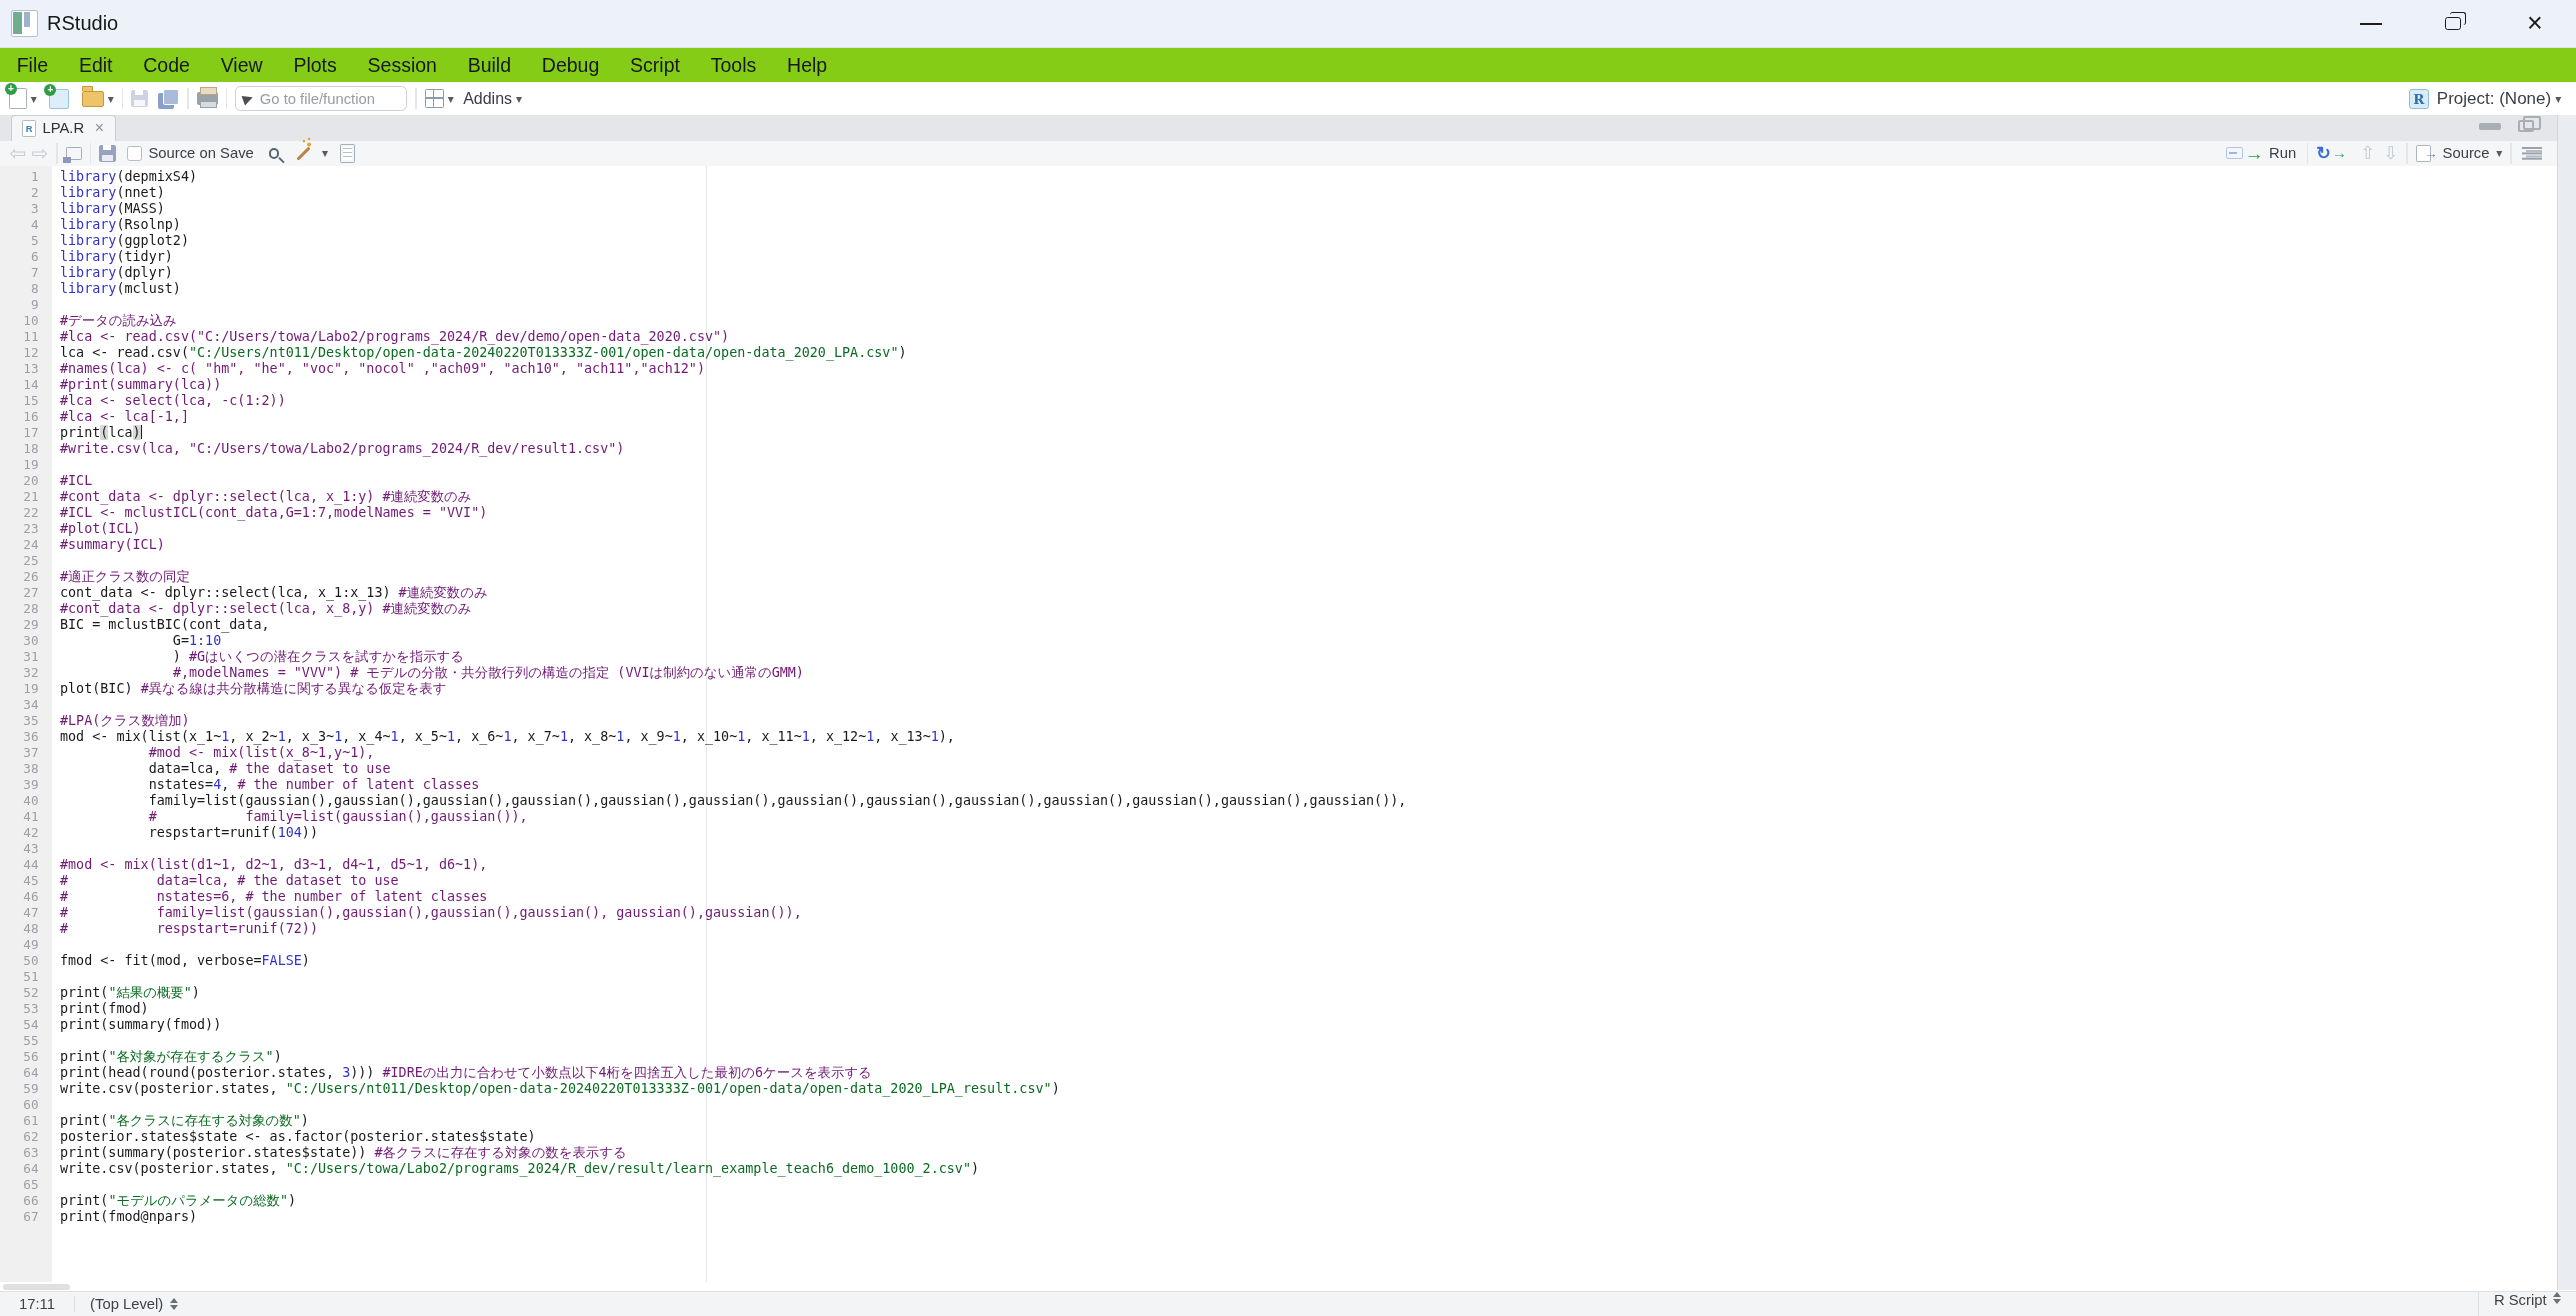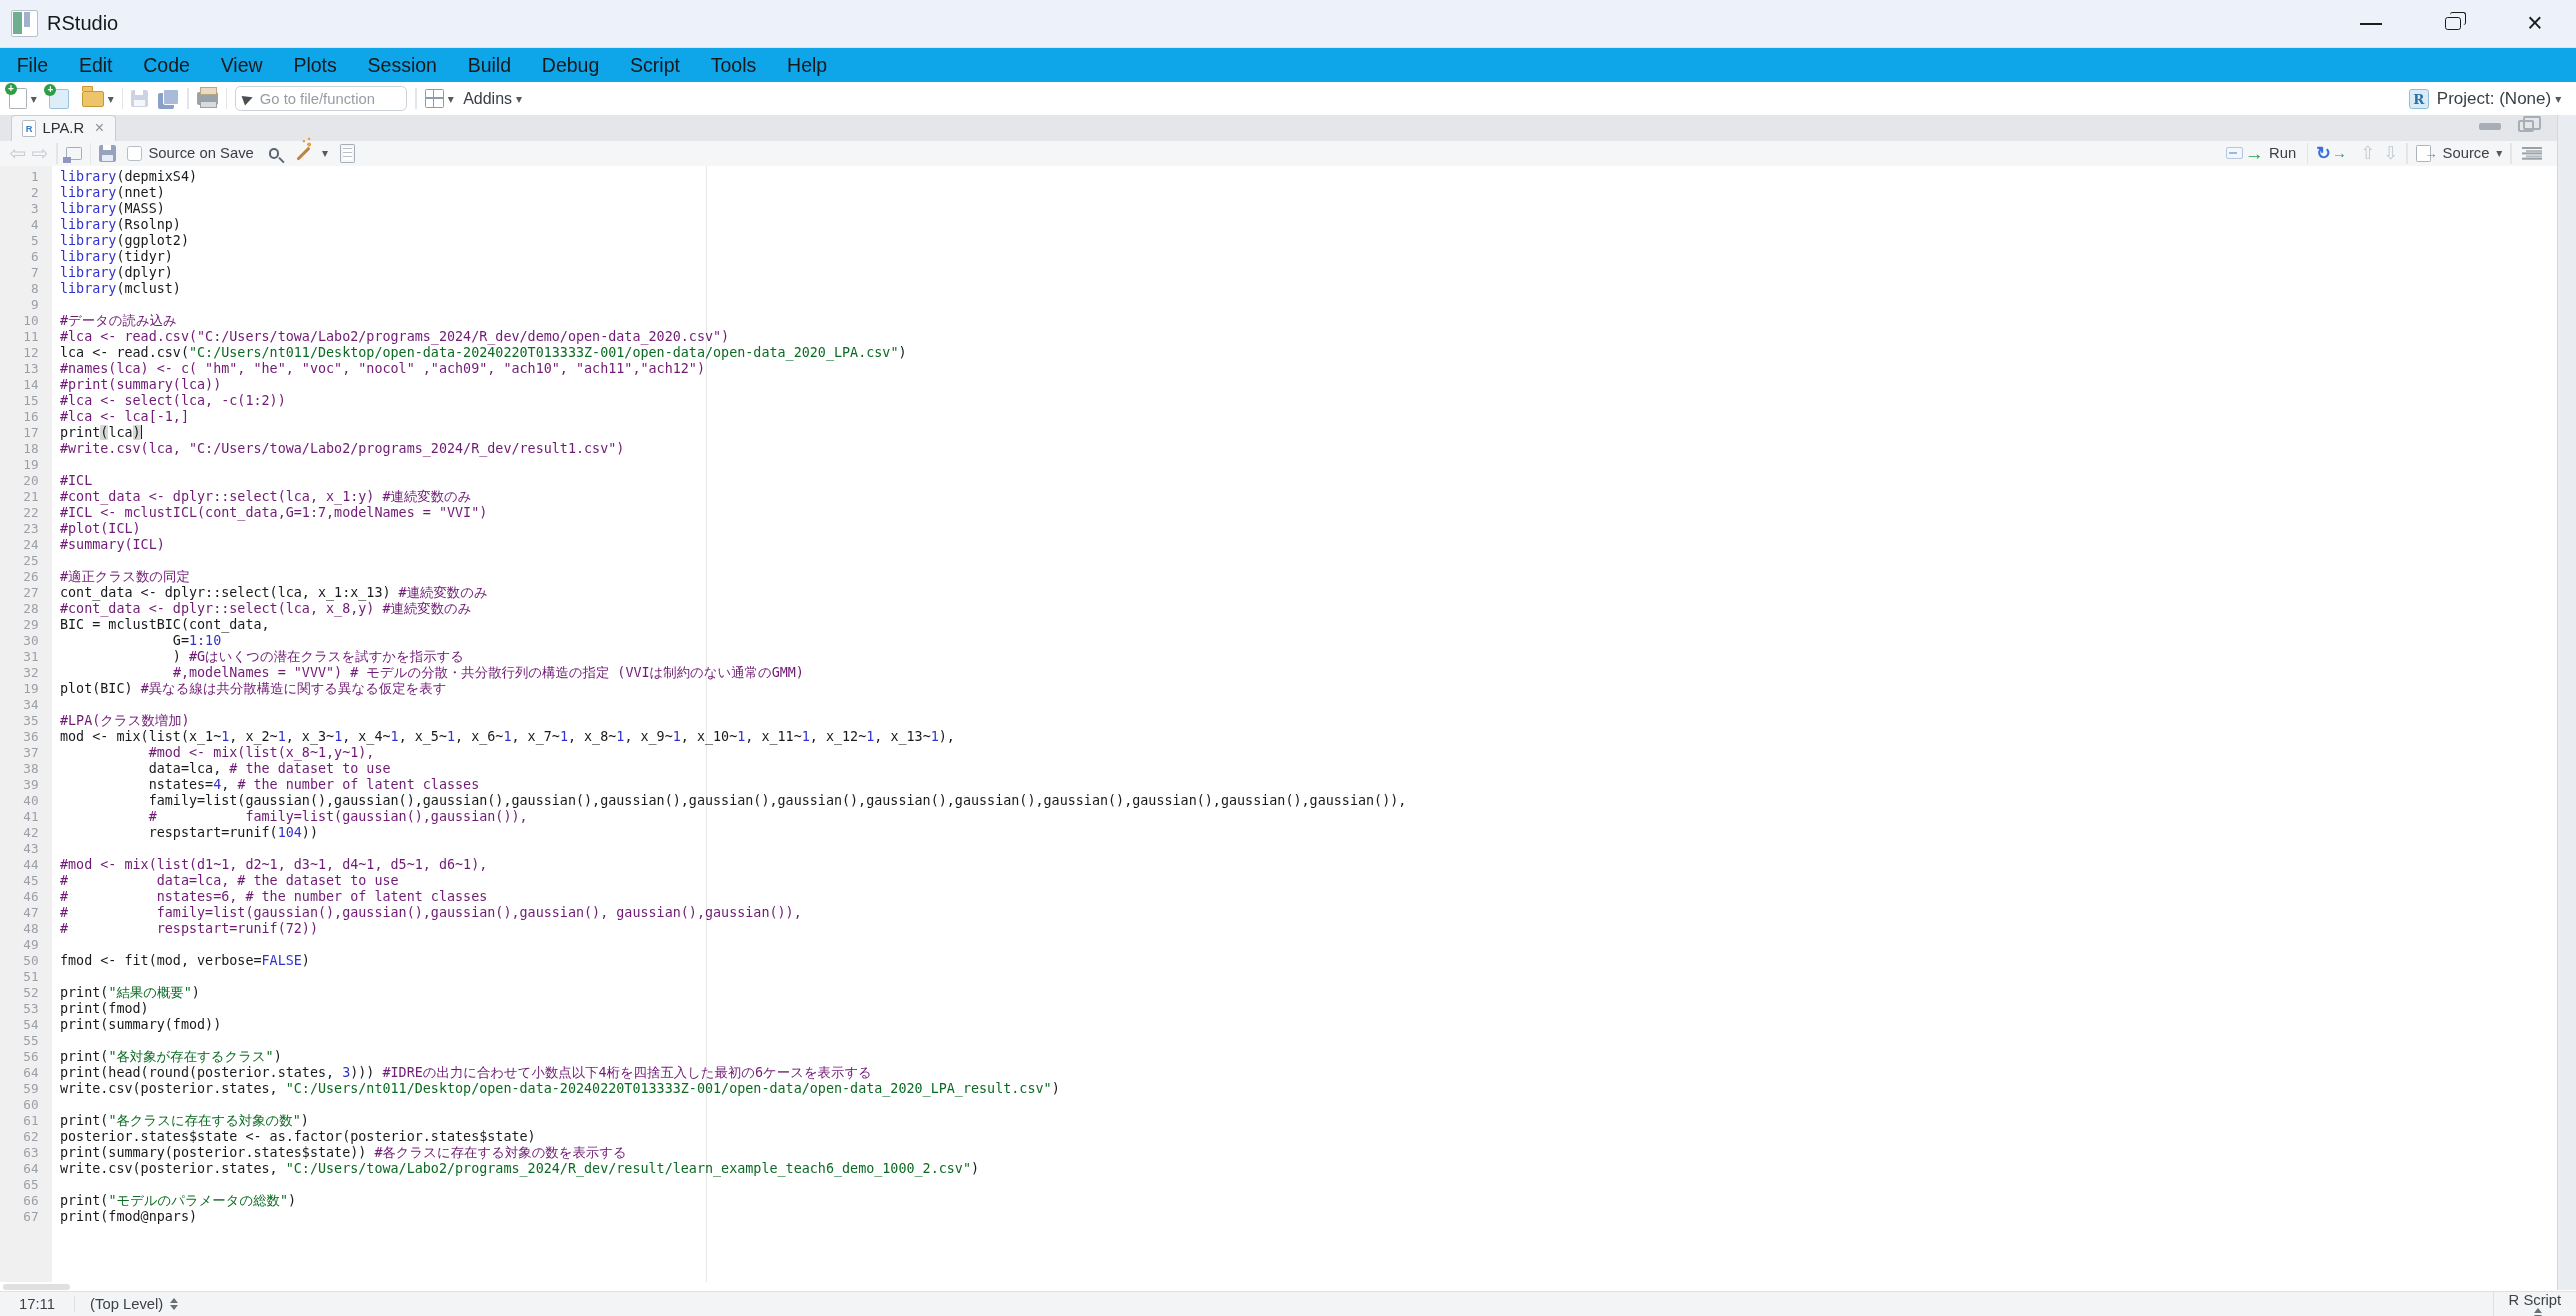--- a/index.html
+++ b/index.html
@@ -13,21 +13,21 @@
   .app-icon::after { content:""; position:absolute; left:12.7px; top:1.3px; width:5.4px; height:14.8px; background:#9fb4cc; }
   .title-text { margin-left:9.4px; font-size:20px; color:#15181c; }
   .win-controls { margin-left:auto; display:flex; height:100%; }
   .win-btn { width:82px; height:100%; display:flex; align-items:center; justify-content:center; }
   .glyph-min { width:21.5px; height:2px; background:#1c1c1c; }
   .glyph-restore { width:16px; height:13.4px; border:1.3px solid #1c1c1c; border-radius:2.7px; position:relative; }
   .glyph-restore::before { content:""; position:absolute; left:4px; top:-5.4px; width:14.8px; height:12px; border:1.3px solid #1c1c1c; border-radius:2.7px; border-left:none; border-bottom:none; }
   .glyph-close { font-size:27px; color:#1c1c1c; font-weight:300; line-height:1; }
 
   
-  .menubar { position:absolute; left:0; top:48px; width:2576px; height:34px; background:#0ea5e9; display:flex; align-items:flex-end; padding-left:1.3px; }
+  .menubar { position:absolute; left:0; top:48px; width:2576px; height:34px; background:#84cc16; display:flex; align-items:flex-end; padding-left:1.3px; }
   .menu-item { font-size:19.5px; color:#17191c; padding:0 15.4px; height:100%; display:flex; align-items:center; }
 
   
   .toolbar { position:absolute; left:0; top:82px; width:2576px; height:34px; background:#fff; border-bottom:1.3px solid #e4e6ea; display:flex; align-items:center; padding-left:9.4px; font-size:16px; color:#3a3e44; }
   .tb-sep { width:1.3px; height:21.5px; background:#e3e5e9; margin:0 8px; flex:none; }
   .caret-glyph { font-size:12px; color:#555a60; margin-left:4px; }
   .i-newdoc { width:17.4px; height:21.5px; background:#fff; border:1.3px solid #a9b0b8; border-radius:1.3px; position:relative; flex:none; }
   .plus-badge { position:absolute; left:-5.4px; top:-5.4px; width:12px; height:12px; background:#2e9e44; border-radius:50%; color:#fff; font-size:10px; font-weight:bold; display:flex; align-items:center; justify-content:center; line-height:1; }
   .i-cube { width:20px; height:20px; background:#ddeef9; border:1.3px solid #9cc3dd; border-radius:2px; position:relative; margin-left:12px; flex:none; }
   .i-folder { width:21.5px; height:16px; background:#eec46a; border:1.3px solid #c79836; border-radius:2px; position:relative; margin-left:13.4px; flex:none; }
@@ -107,21 +107,21 @@
   .hscroll { position:absolute; left:0; top:1283px; width:2557px; height:8px; background:#fff; }
   .hthumb { position:absolute; left:3.4px; top:1.3px; width:67px; height:5.4px; background:#e0e0e0; border-radius:2.7px; }
   .right-strip { position:absolute; left:2557px; top:115px; width:19px; height:1175px; background:#e9edf1; border-left:1.3px solid #d3d7dc; }
   .statusbar { position:absolute; left:0; top:1291px; width:2576px; height:25.5px; background:#f2f4f6; border-top:1.3px solid #dde0e4; display:flex; align-items:center; font-size:14.8px; color:#3e4247; }
   .cursor-pos { width:74px; text-align:center; flex:none; }
   .sb-sep { width:1.3px; height:16px; background:#dde0e4; flex:none; }
   .scope-label { margin-left:14.8px; }
   .updown-icon { display:inline-flex; flex-direction:column; gap:2px; margin-left:6.7px; }
   .updown-icon .tu { width:0; height:0; border-left:4.7px solid transparent; border-right:4.7px solid transparent; border-bottom:5.4px solid #6b7075; }
   .updown-icon .td { width:0; height:0; border-left:4.7px solid transparent; border-right:4.7px solid transparent; border-top:5.4px solid #6b7075; }
-  .ftype { margin-left:auto; height:100%; display:flex; align-items:center; border-left:1.3px solid #dde0e4; padding:0 14.8px;flex-direction:column; }
+  .ftype { margin-left:auto; height:100%; display:flex; align-items:flex-start; border-left:1.3px solid #dde0e4; padding:0 14.8px; }
 </style>
 </head>
 <body>
 
 <div class="titlebar">
   <div class="app-icon"></div>
   <div class="title-text">RStudio</div>
   <div class="win-controls">
     <div class="win-btn">
         <div class="glyph-min"></div>

